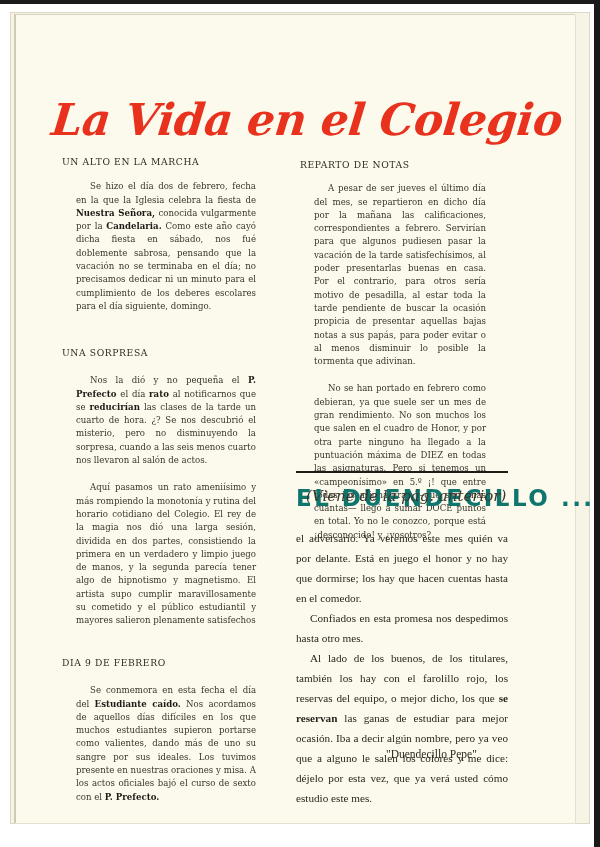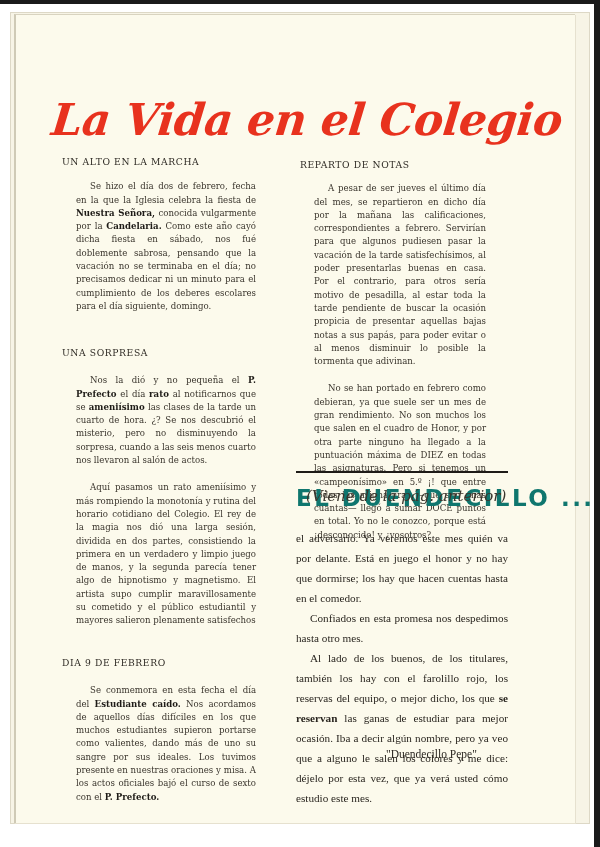--- a/index.html
+++ b/index.html
@@ -74,21 +74,21 @@
 
 <div class="col col-left" style="top:155px;">
   <div class="sec-head">UN ALTO EN LA MARCHA</div>
   <p class="para" style="margin-top:12px;">
     <span>Se hizo el día dos de febrero, fecha en la que la Iglesia celebra la fiesta de <b>Nuestra Señora,</b> conocida vulgarmente por la <b>Candelaria.</b> Como este año cayó dicha fiesta en sábado, nos fué doblemente sabrosa, pensando que la vacación no se terminaba en el día; no precisamos dedicar ni un minuto para el cumplimiento de los deberes escolares para el día siguiente, domingo.</span>
   </p>
 </div>
 
 <div class="col col-left" style="top:346px;">
   <div class="sec-head">UNA SORPRESA</div>
-  <p class="para" style="margin-top:15px;">Nos la dió y no pequeña el <b>P. Prefecto</b> el día <b>rato</b> al notificarnos que se <b>ameniísimo</b> las clases de la tarde un cuarto de hora. ¿? Se nos descubrió el misterio, pero no disminuyendo la sorpresa, cuando a las seis menos cuarto nos llevaron al salón de actos.</p>
+  <p class="para" style="margin-top:15px;">Nos la dió y no pequeña el <b>P. Prefecto</b> el día <b>rato</b> al notificarnos que se <b>reducirían</b> las clases de la tarde un cuarto de hora. ¿? Se nos descubrió el misterio, pero no disminuyendo la sorpresa, cuando a las seis menos cuarto nos llevaron al salón de actos.</p>
   <p class="para" style="margin-top:9px;">Aquí pasamos un rato ameniísimo y más rompiendo la monotonía y rutina del horario cotidiano del Colegio. El rey de la magia nos dió una larga sesión, dividida en dos partes, consistiendo la primera en un verdadero y limpio juego de manos, y la segunda parecía tener algo de hipnotismo y magnetismo. El artista supo cumplir maravillosamente su cometido y el público estudiantil y mayores salieron plenamente satisfechos</p>
 </div>
 
 <div class="col col-left" style="top:656px;">
   <div class="sec-head">DIA 9 DE FEBRERO</div>
   <p class="para" style="margin-top:15px;">Se conmemora en esta fecha el día del <b>Estudiante caído.</b> Nos acordamos de aquellos días difíciles en los que muchos estudiantes supieron portarse como valientes, dando más de uno su sangre por sus ideales. Los tuvimos presente en nuestras oraciones y misa. A los actos oficiales bajó el curso de sexto con el <b>P. Prefecto.</b></p>
 </div>
 
 <div class="col col-right" style="top:158px;">
   <div class="sec-head">REPARTO DE NOTAS</div>

